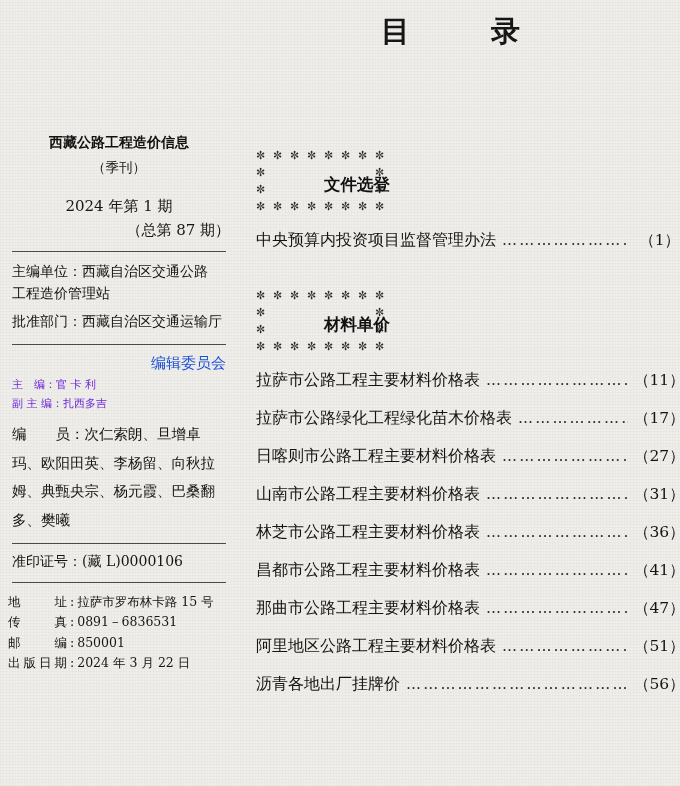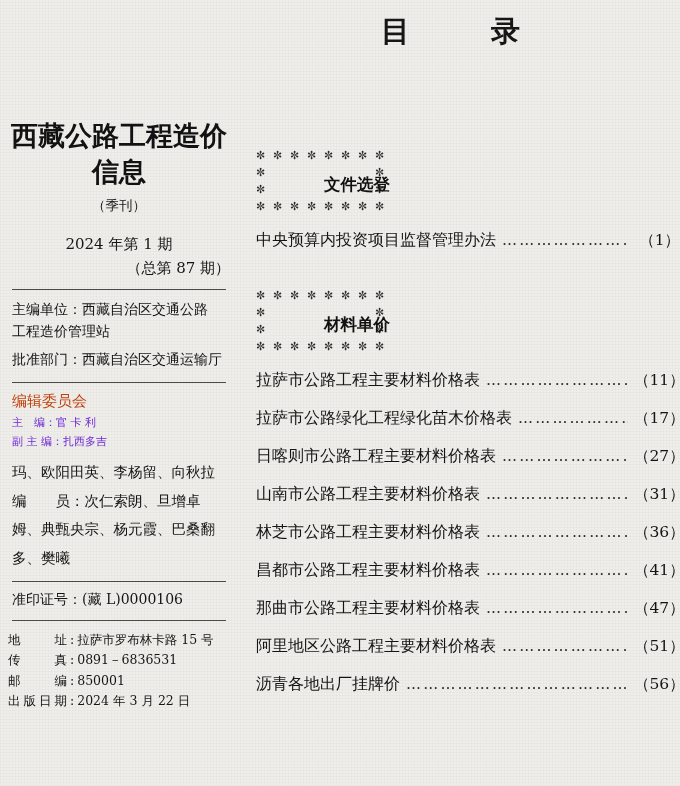--- a/index.html
+++ b/index.html
@@ -49,26 +49,26 @@
   
   .masthead {
     position: absolute;
     left: 0px;
     top: 108px;
     width: 238px;
     padding: 8px 8px 10px 8px;
     box-sizing: border-box;
   }
   .mast-title {
-    font-size: 27px;
+    font-size: 14px;
     font-weight: 700;
     letter-spacing: 0px;
     text-align: center;
     color: #121212;
-    margin-top: 2px;
+    margin-top: 18px;
   }
   .mast-sub {
     text-align: center;
     font-size: 13.5px;
     margin-top: 7px;
     color: #1c1c1c;
   }
   .mast-issue {
     text-align: center;
     font-size: 15px;
@@ -89,21 +89,22 @@
   .mast-line {
     font-size: 14px;
     line-height: 1.55;
     color: #151515;
     margin: 0 4px;
   }
   .mast-gap { height: 7px; }
   .mast-com-title {
     font-size: 15px;
     margin: 0 4px;
-    color: #c2410c;
+    color: #1d4ed8;
+    text-align: right;
   }
   .mast-ed {
     font-size: 11px;
     margin: 4px 4px 0 4px;
     color: #6d28d9;
   }
   .mast-members {
     font-size: 14.5px;
     line-height: 1.62;
     margin: 5px 4px 0 4px;
@@ -209,22 +210,22 @@
     <div class="mast-gap"></div>
     <div class="mast-line">批准部门：西藏自治区交通运输厅</div>
 
     <div class="rule"></div>
 
     <div class="mast-com-title">编辑委员会</div>
     <div class="mast-ed">主　编：官 卡 利</div>
     <div class="mast-ed">副 主 编：扎西多吉</div>
 
     <div class="mast-gap"></div>
+    <div class="mast-members">编　　员：次仁索朗、旦增卓</div>
     <div class="mast-members">玛、欧阳田英、李杨留、向秋拉</div>
-    <div class="mast-members">编　　员：次仁索朗、旦增卓</div>
     <div class="mast-members">姆、典甄央宗、杨元霞、巴桑翻</div>
     <div class="mast-members">多、樊曦</div>
 
     <div class="rule"></div>
 
     <div class="mast-approval">准印证号：(藏 L)0000106</div>
 
     <div class="rule"></div>
 
     <div class="contact">

